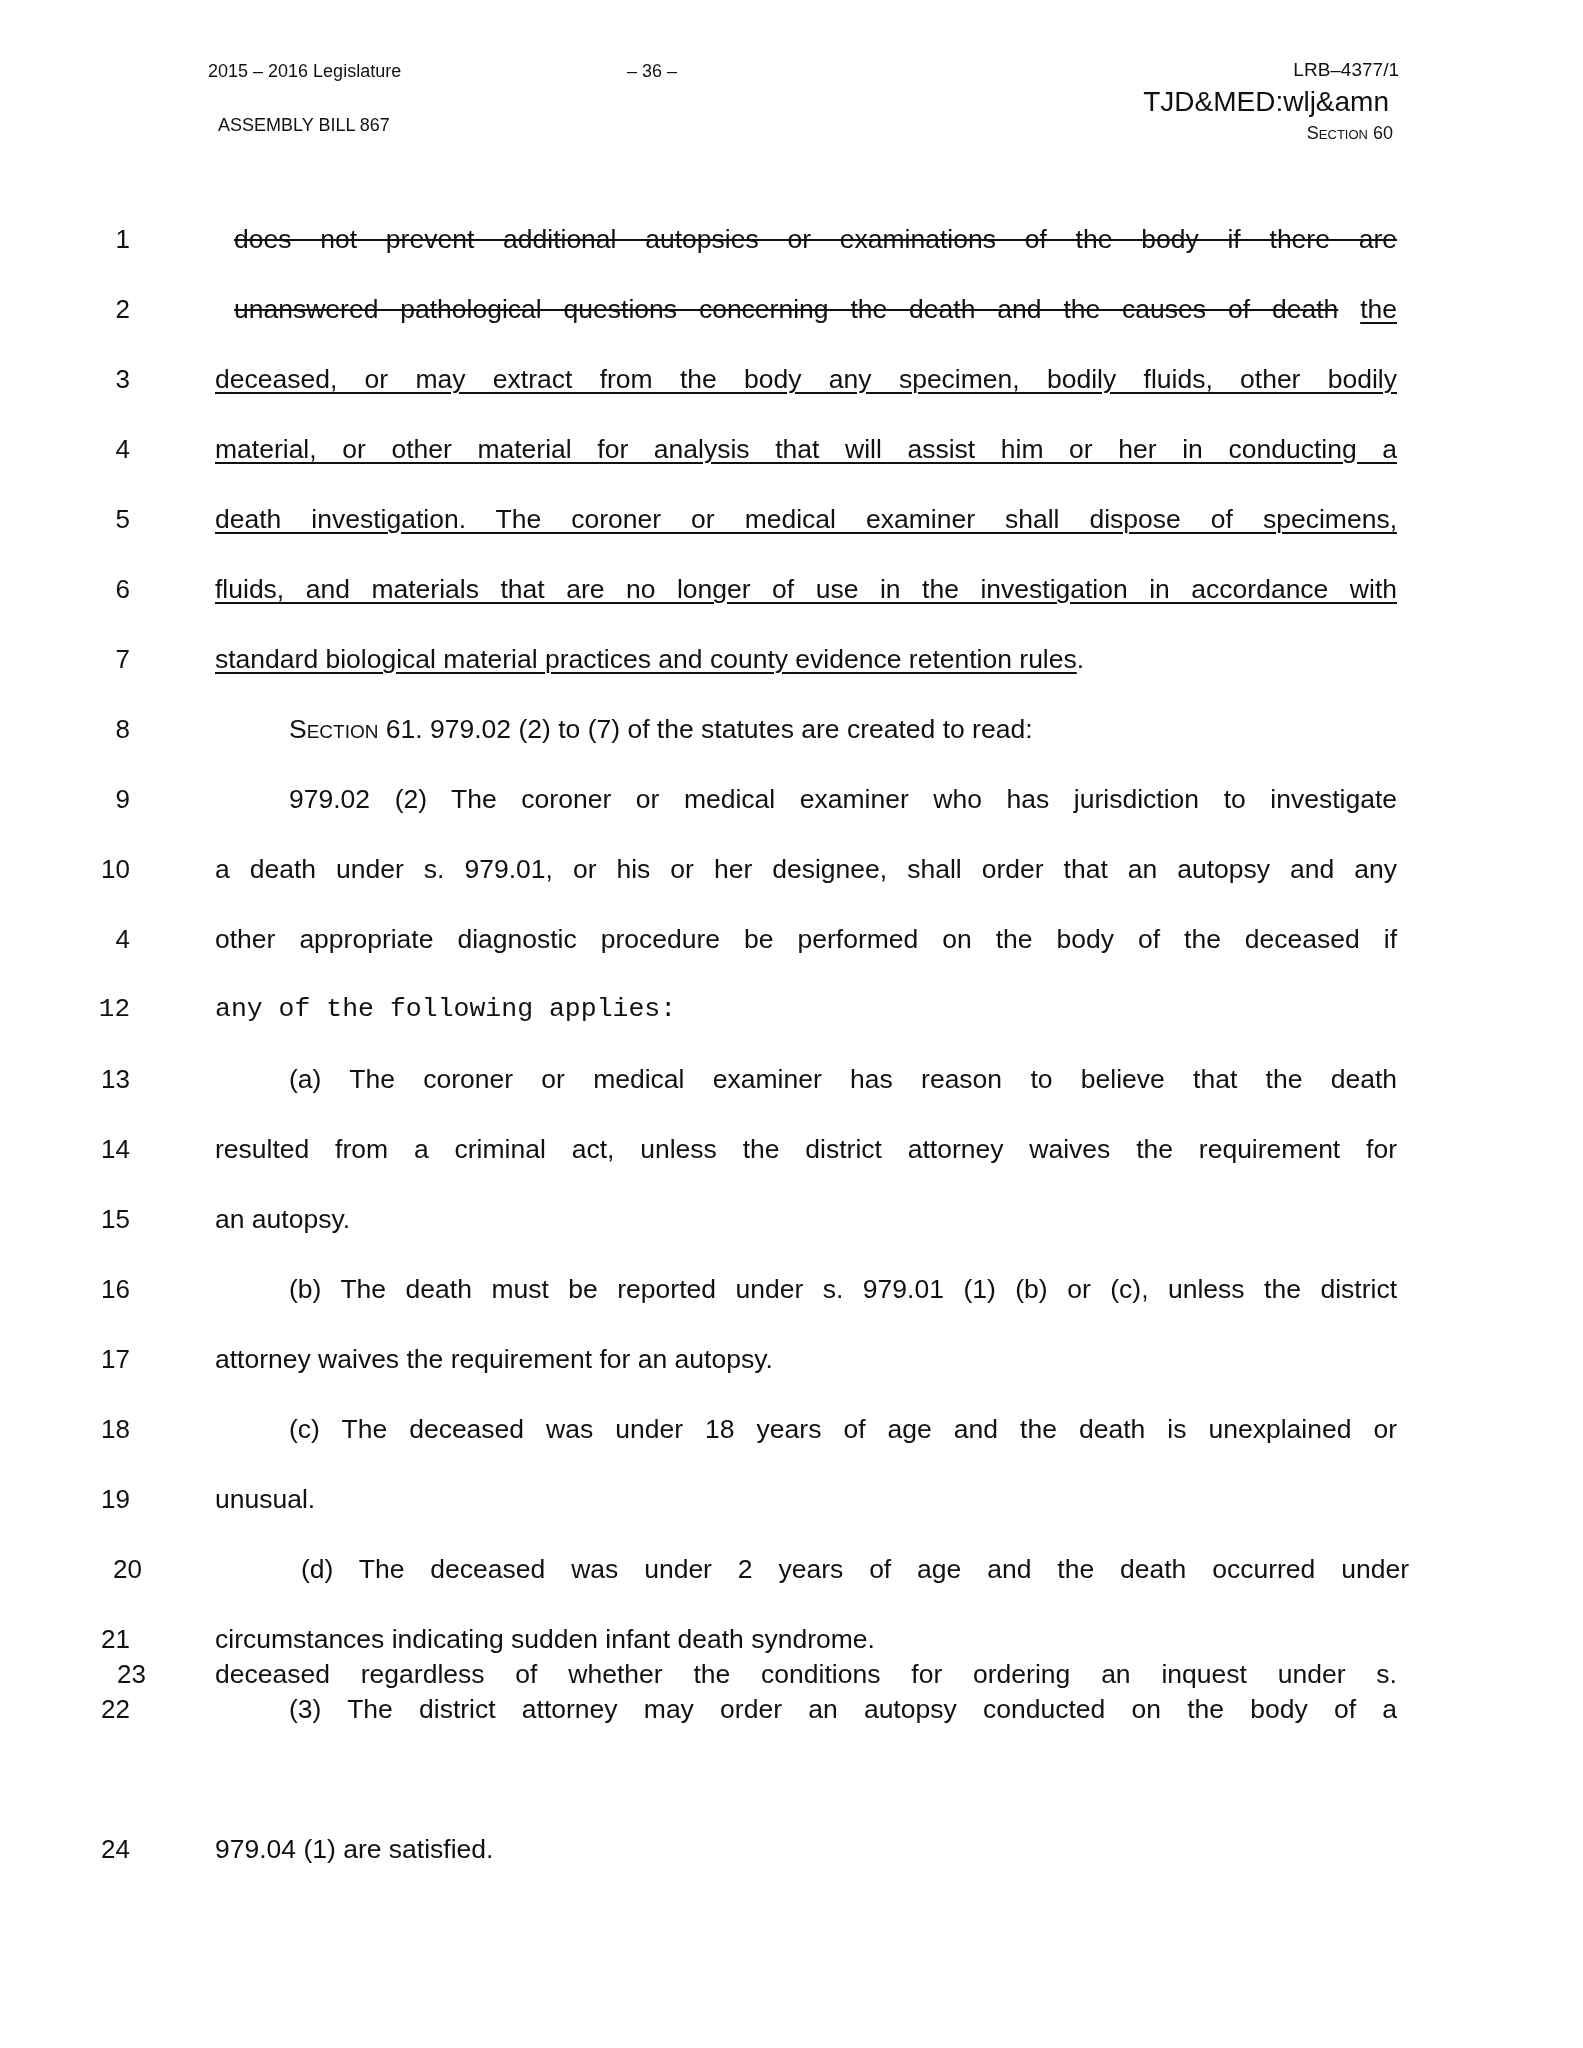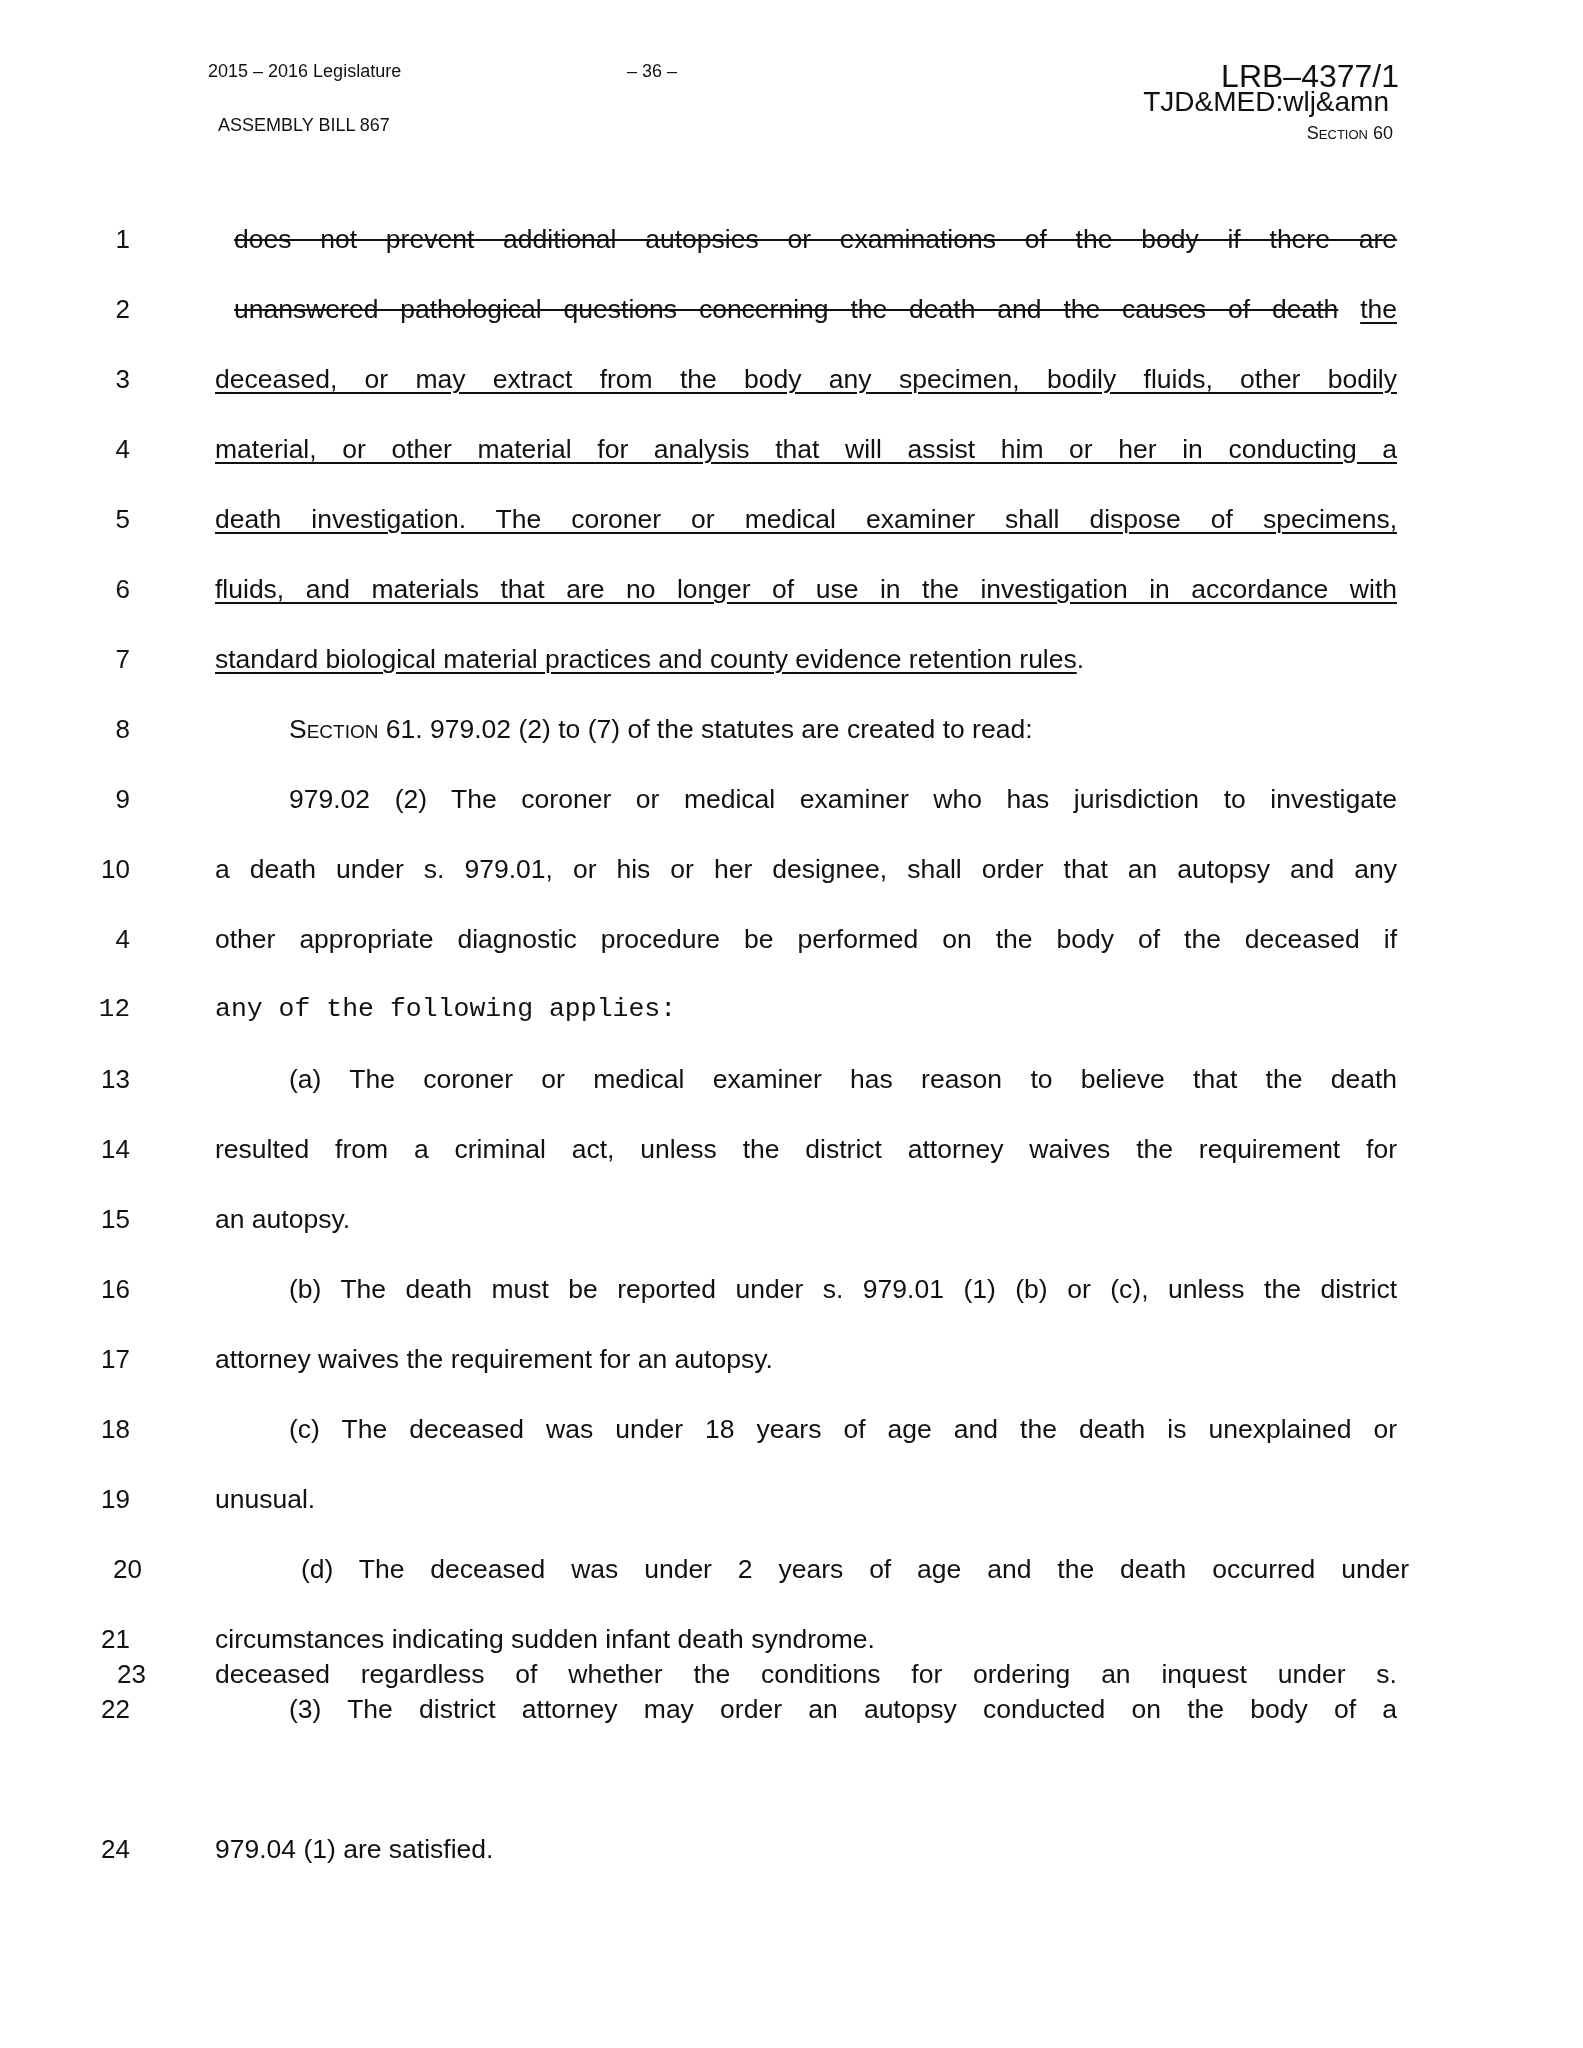--- a/index.html
+++ b/index.html
@@ -2,21 +2,21 @@
 <html><head>
 <meta charset="utf-8">
 <style>
   html, body { margin: 0; padding: 0; background: #ffffff; }
   body { width: 1583px; height: 2048px; position: relative; overflow: hidden;
          font-family: "Liberation Sans", "DejaVu Sans", sans-serif; color: #111111; }
   .hdr { position: absolute; font-size: 18px; line-height: 1; white-space: nowrap; }
   .hdr-leg { left: 208px; top: 62px; }
   .hdr-page { left: 627px; top: 62px; }
   .hdr-bill { left: 218px; top: 116px; }
-  .hdr-lrb { right: 184px; top: 60px; font-size: 32px; }
+  .hdr-lrb { right: 184px; top: 60px; font-size: 19px; }
   .hdr-draft { right: 194px; top: 88px; font-size: 28px; text-align: center; }
   .hdr-sec { right: 190px; top: 124px; }
   .sc { font-variant: small-caps; }
   .lines { position: absolute; left: 0; top: 0; width: 100%; }
   .line { position: absolute; left: 0; width: 100%; height: 40px; }
   .num { position: absolute; right: calc(1583px - 130px); font-size: 26px; line-height: 40px; text-align: right; width: 60px; }
   .txt { position: absolute; left: 215px; width: 1182px; font-size: 26.5px; line-height: 40px; white-space: nowrap; }
   .txt.justify { text-align: justify; text-align-last: justify; }
   .txt.indent { left: 289px; width: 1108px; }
   .del { text-decoration: line-through; text-decoration-thickness: 1.5px; margin-left: 19px; }

